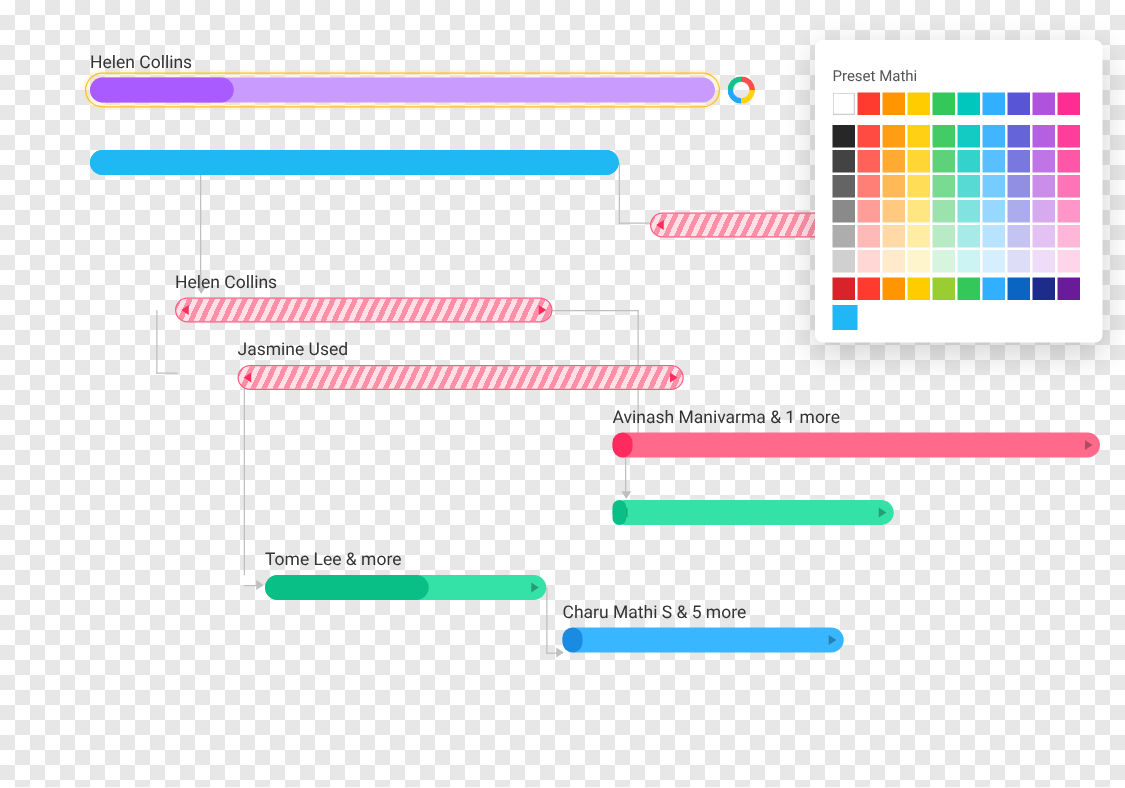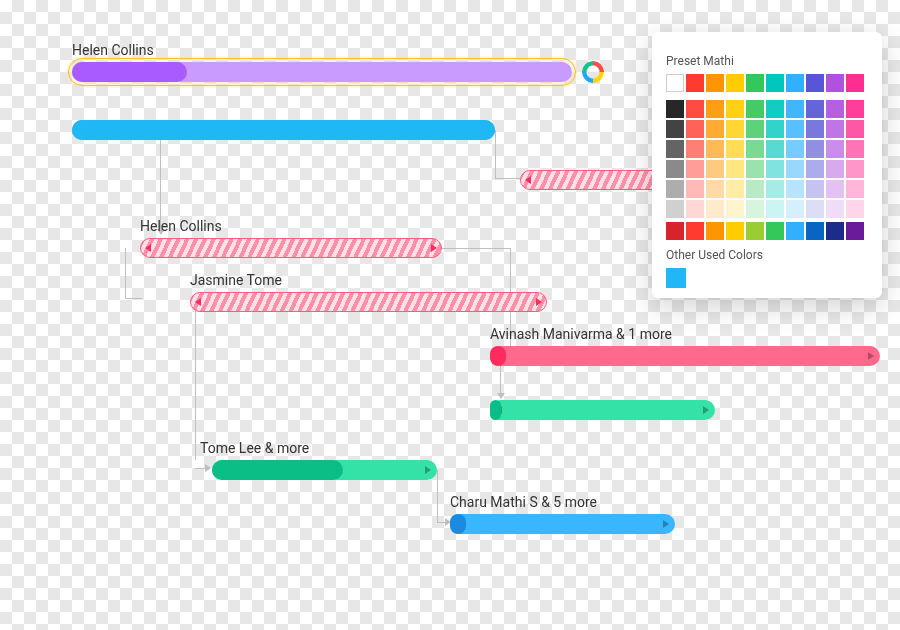--- a/index.html
+++ b/index.html
@@ -181,40 +181,40 @@
       </div>
       <div class="row" style="top: 170px;">
         <div class="bar striped" style="left: 520px; width: 340px;"></div>
       </div>
       <div class="row" style="top: 238px;">
         <div class="bar striped" style="left: 140px; width: 300px;"></div>
         <div class="lbl" style="left: 140px;">Helen Collins</div>
       </div>
       <div class="row" style="top: 292px;">
         <div class="bar striped" style="left: 190px; width: 355px;"></div>
-        <div class="lbl" style="left: 190px;">Jasmine Tome</div>
+        <div class="lbl" style="left: 190px;">Jasmine Used</div>
       </div>
       <div class="row" style="top: 346px;">
         <div class="bar caps" style="left: 490px; width: 390px; background: rgb(255, 106, 140);">
           <div class="prog" style="width: 4%; background: rgb(255, 43, 94);"></div>
         </div>
         <div class="lbl" style="left: 490px;">Avinash Manivarma &amp; 1 more</div>
       </div>
       <div class="row" style="top: 400px;">
         <div class="bar caps" style="left: 490px; width: 225px; background: rgb(52, 226, 168);">
           <div class="prog" style="width: 5%; background: rgb(10, 191, 134);"></div>
         </div>
       </div>
       <div class="row" style="top: 460px;">
         <div class="bar caps" style="left: 212px; width: 225px; background: rgb(52, 226, 168);">
           <div class="prog" style="width: 58%; background: rgb(10, 191, 134);"></div>
         </div>
-        <div class="lbl" style="left: 200px;">Tome Lee &amp; more</div>
-      </div>
-      <div class="row" style="top: 514px;">
+        <div class="lbl" style="left: 212px;">Tome Lee &amp; more</div>
+      </div>
+      <div class="row" style="top: 502px;">
         <div class="bar caps" style="left: 450px; width: 225px; background: rgb(56, 182, 255);">
           <div class="prog" style="width: 7%; background: rgb(26, 139, 224);"></div>
         </div>
         <div class="lbl" style="left: 450px;">Charu Mathi S &amp; 5 more</div>
       </div>
     </div>
 
   <div class="ring" style="left:582px;top:61px;"></div>
 </div>
 
@@ -315,18 +315,17 @@
       <div class="swatch" style="background: rgb(255, 149, 0);"></div>
       <div class="swatch" style="background: rgb(255, 204, 0);"></div>
       <div class="swatch" style="background: rgb(154, 205, 50);"></div>
       <div class="swatch" style="background: rgb(52, 199, 89);"></div>
       <div class="swatch" style="background: rgb(48, 176, 255);"></div>
       <div class="swatch" style="background: rgb(10, 101, 194);"></div>
       <div class="swatch" style="background: rgb(29, 43, 138);"></div>
       <div class="swatch" style="background: rgb(106, 27, 154);"></div>
     </div>
 
-  <div class="heading">Other Used Colors</div>
   <div class="used" id="used-row">
       <div class="swatch" style="background: rgb(31, 184, 244);"></div>
     </div>
 
 </div>
 
 </body></html>

